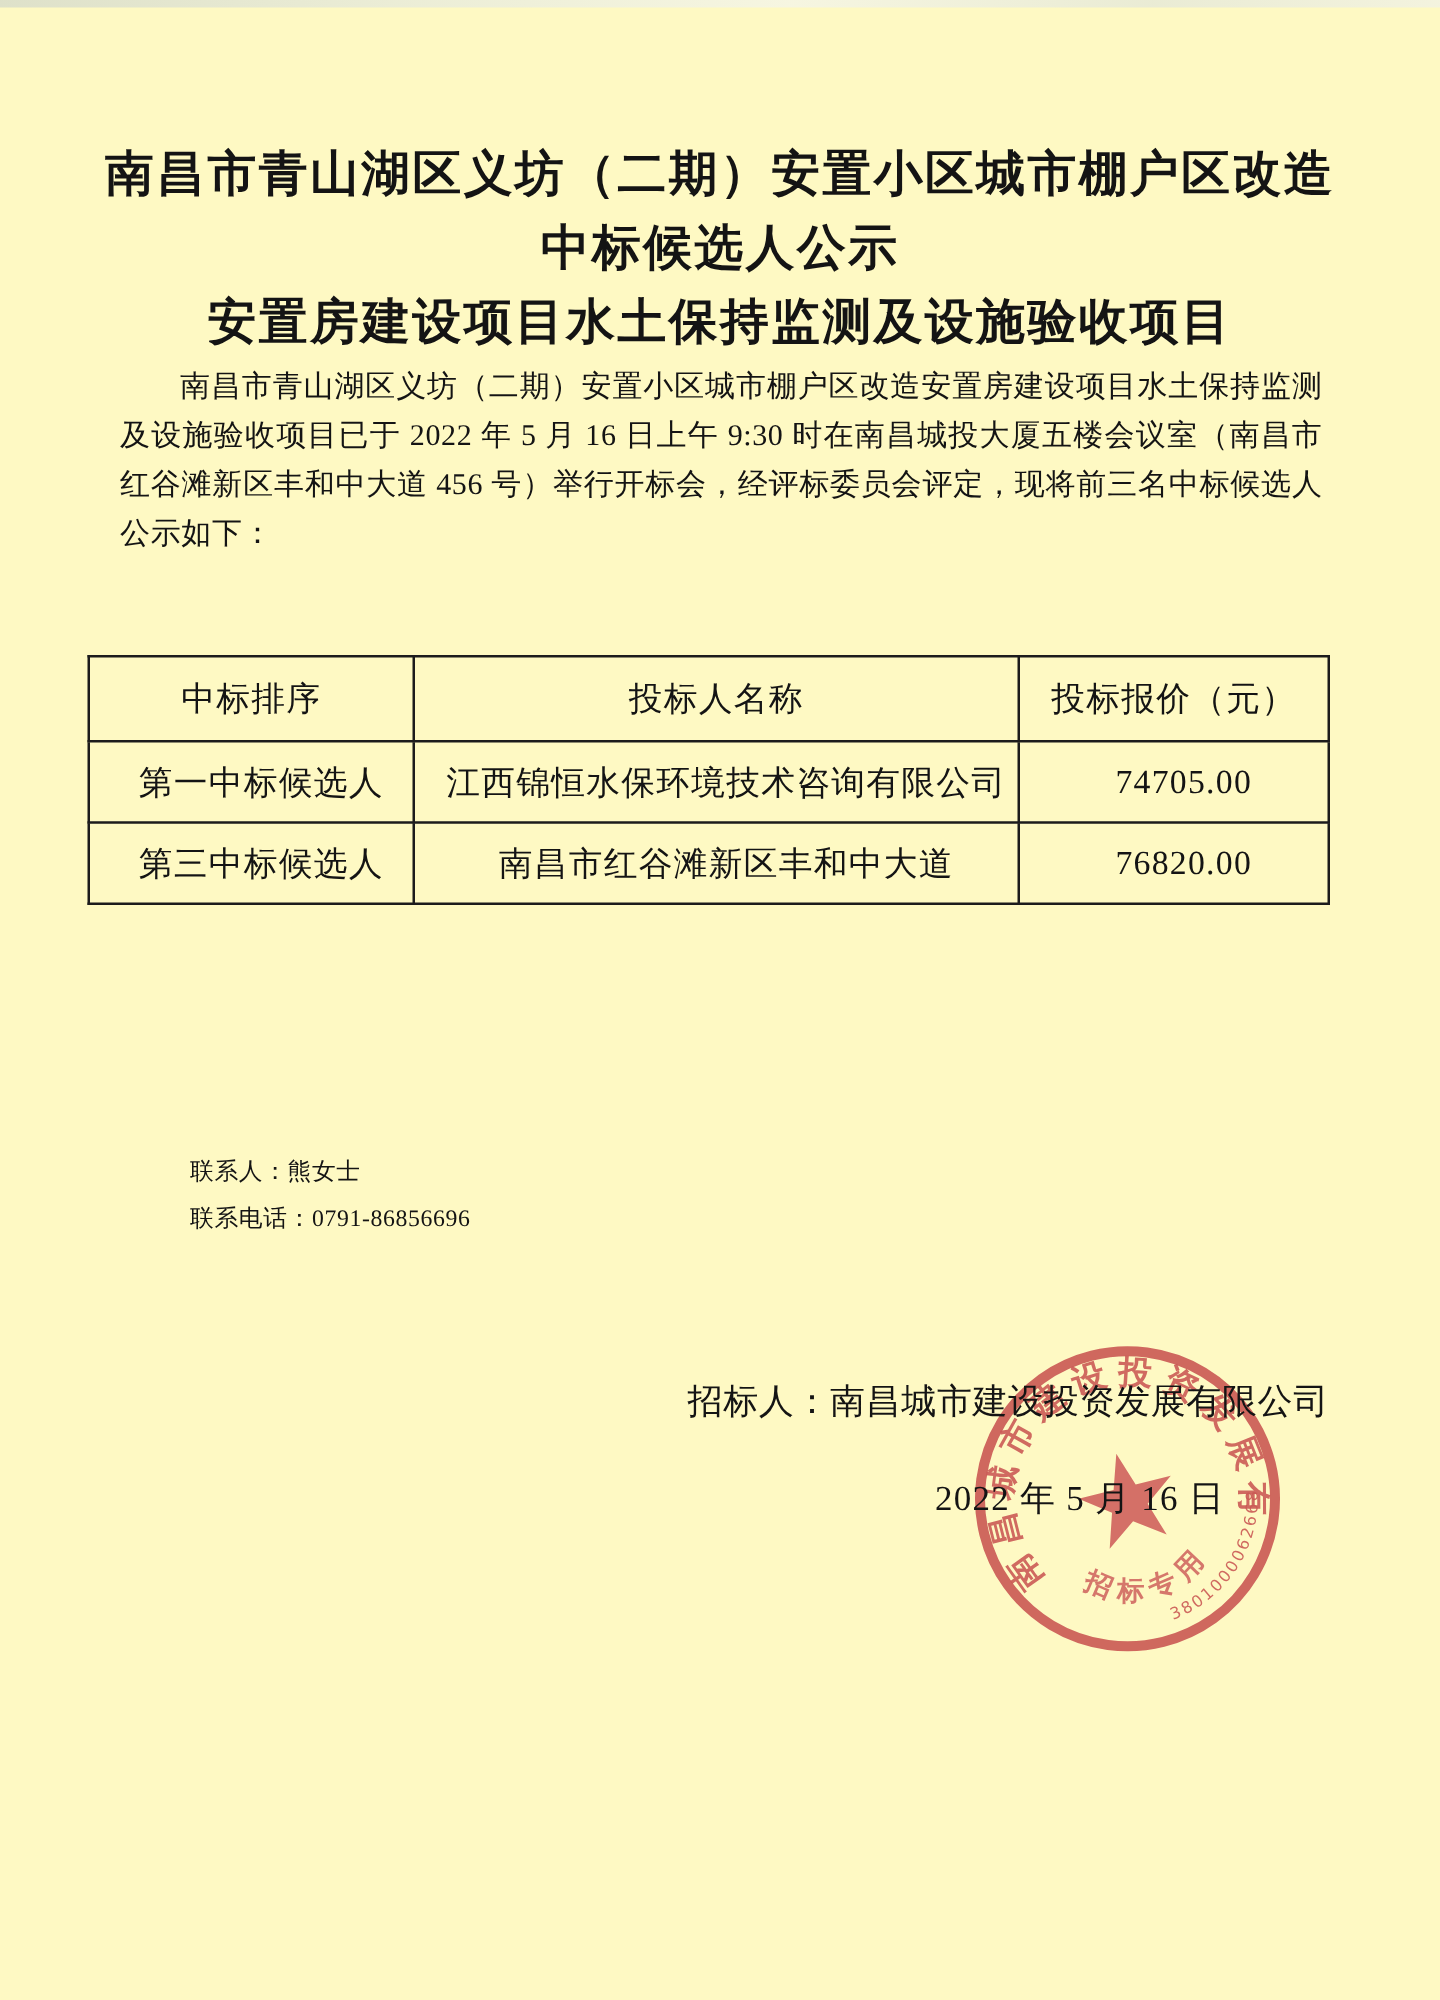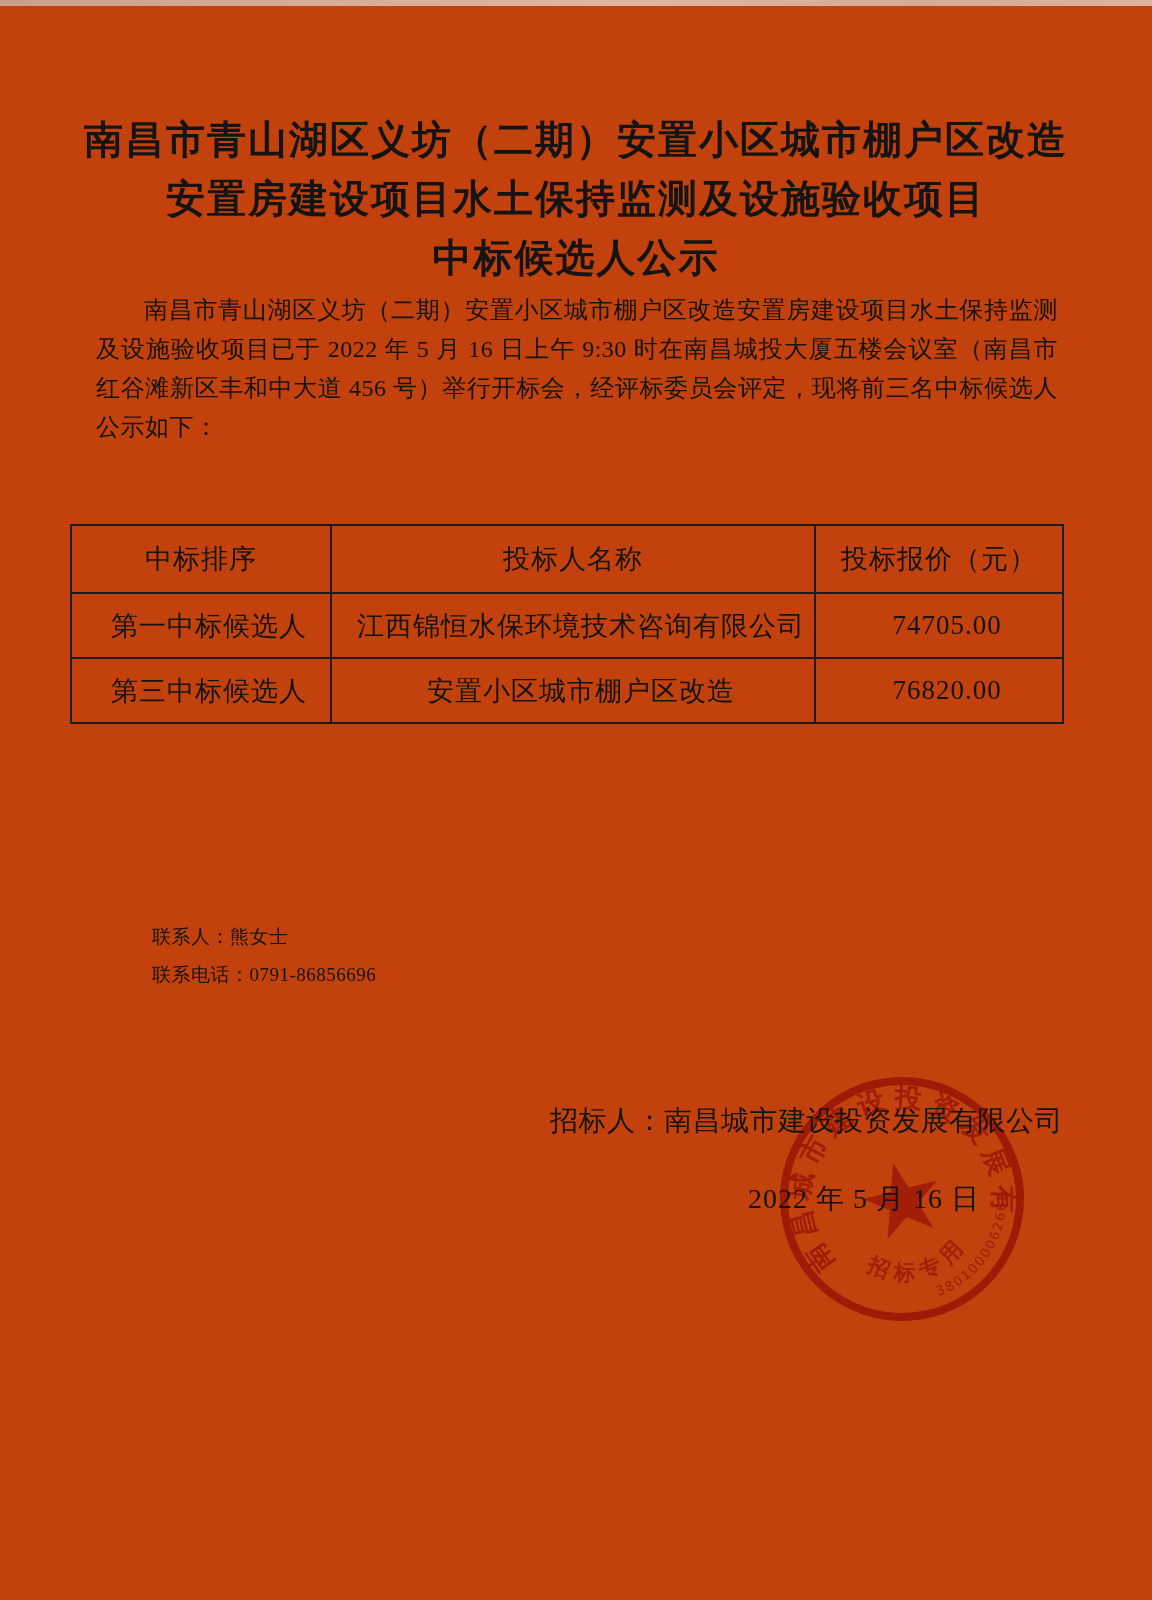--- a/index.html
+++ b/index.html
@@ -1,21 +1,21 @@
 <!DOCTYPE html>
 <html><head>
 <meta charset="utf-8">
 <style>
   html,body{margin:0;padding:0;}
   body{background:#e8e8e8;}
   .page{
     position:relative;
     width:1152px;height:1600px;
     margin:0 auto;
-    background:#c2410c;
+    background:#fef9c3;
     overflow:hidden;
     font-family:"Liberation Serif","DejaVu Serif",serif;
     color:#141414;
   }
   .scan-edge{
     position:absolute;top:0;left:0;right:0;height:6px;
     background:linear-gradient(90deg,#cdd4cd 0%,#e3e8e2 30%,#f2f4f1 55%,#dfe4de 80%,#eef0ed 100%);
     opacity:.65;
   }
   .title-block{
@@ -69,43 +69,43 @@
   .seal .num{font-family:"DejaVu Sans","Liberation Sans",sans-serif;}
 </style>
 </head>
 <body>
 
 <div class="page">
   <div class="scan-edge"></div>
 
   <div class="title-block">
     <div>南昌市青山湖区义坊（二期）安置小区城市棚户区改造</div>
+    <div>中标候选人公示</div>
     <div>安置房建设项目水土保持监测及设施验收项目</div>
-    <div>中标候选人公示</div>
   </div>
 
   <div class="para intro">南昌市青山湖区义坊（二期）安置小区城市棚户区改造安置房建设项目水土保持监测及设施验收项目已于 2022 年 5 月 16 日上午 9:30 时在南昌城投大厦五楼会议室（南昌市红谷滩新区丰和中大道 456 号）举行开标会，经评标委员会评定，现将前三名中标候选人公示如下：</div>
 
   <table class="bid-table">
     <thead>
       <tr>
         <th class="col-rank">中标排序</th>
         <th class="col-bidder">投标人名称</th>
         <th class="col-price">投标报价（元）</th>
       </tr>
     </thead>
     <tbody>
       <tr>
         <td>第一中标候选人</td>
         <td>江西锦恒水保环境技术咨询有限公司</td>
         <td>74705.00</td>
       </tr>
       <tr>
         <td>第三中标候选人</td>
-        <td>安置小区城市棚户区改造</td>
+        <td>南昌市红谷滩新区丰和中大道</td>
         <td>76820.00</td>
       </tr>
     </tbody>
   </table>
 
 
   <div class="contact contact-person">联系人：熊女士</div>
   <div class="contact contact-phone">联系电话：0791-86856696</div>
 
   <div class="tenderer">招标人：南昌城市建设投资发展有限公司</div>

